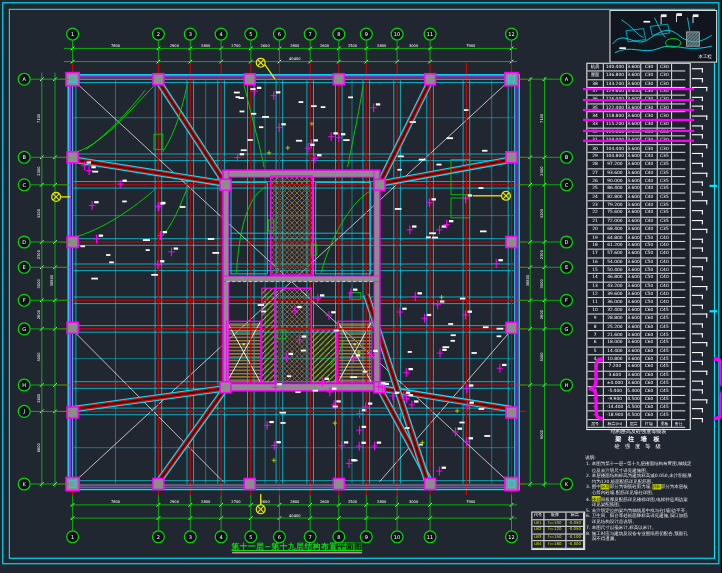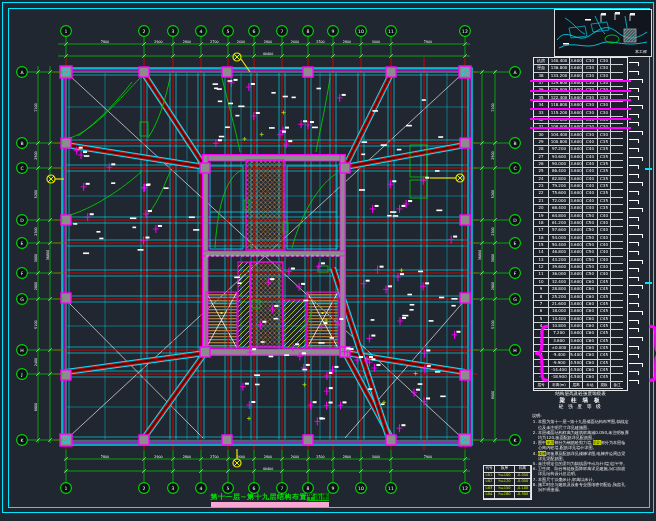--- a/index.html
+++ b/index.html
@@ -36,21 +36,21 @@
   .notes mark{background:#cede00;color:#1a1a00;}
   
   .mtable{position:absolute;left:483px;top:465px;width:47px;border:1px solid #e8e8e8;background:#1c212a;}
   .mrow{display:grid;grid-template-columns:11px 20px 16px;height:6.6px;}
   .mrow div{border-right:1px solid #d8d8d8;border-bottom:1px solid #d8d8d8;font-size:3.6px;line-height:5.8px;
     text-align:center;color:#cfe800;overflow:hidden;white-space:nowrap;}
   .mrow.mh div{color:#fff;}
   
   .ptitle{position:absolute;left:170px;top:493px;width:200px;text-align:center;color:#00e400;
     font-size:7px;line-height:9px;font-weight:bold;letter-spacing:.5px;}
-  .ptitle .ul{border-bottom:5px solid #f9a8d4;padding-bottom:1px;}
+  .ptitle .ul{border-bottom:1px solid #f9a8d4;padding-bottom:1px;text-decoration:underline;}
   .ptitle .hl{background:#00b400;color:#03140a;}
   .btick{position:absolute;width:7px;height:2px;background:#00e6ff;}
 </style>
 </head>
 <body>
 
 <div id="stage">
   <div class="paper"></div>
   <div class="frame-outer"></div>
   <div class="frame-inner"></div>

